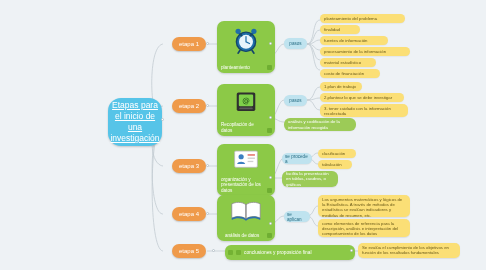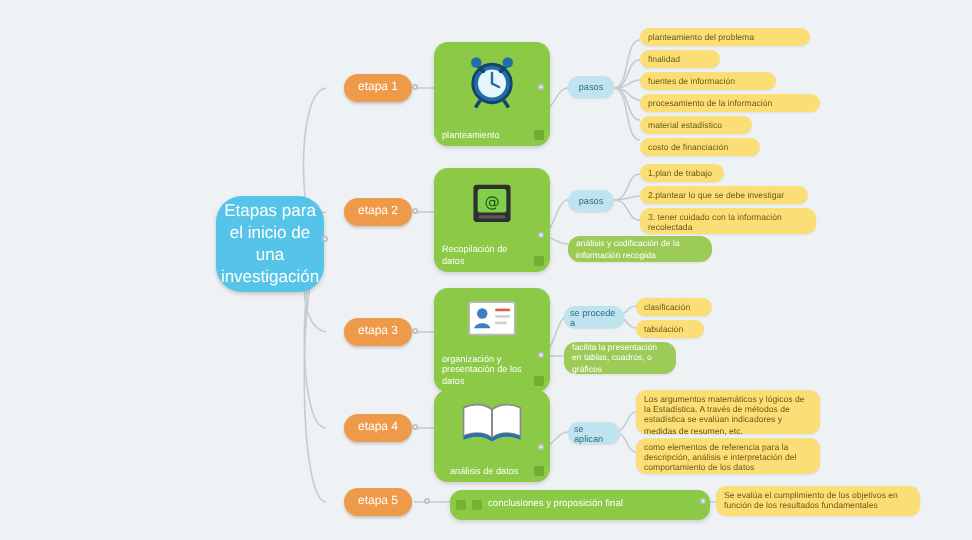--- a/index.html
+++ b/index.html
@@ -140,21 +140,21 @@
       <path d="M307 100 C 315 100 313 110 320 110"></path>
 
       <path d="M307 158 C 314 158 313 153 318 153"></path>
       <path d="M307 158 C 314 158 313 164 318 164"></path>
 
       <path d="M307 216 C 314 216 313 206 318 206"></path>
       <path d="M307 216 C 314 216 313 226 318 226"></path>
     </g>
   </svg>
 
-  <div class="node central" style="left:108px;top:98px;width:54px;height:48px;">
+  <div class="node central" style="left:108px;top:98px;width:54px;height:48px;text-decoration:underline;">
     <span>Etapas para el inicio de una investigación</span>
   </div>
 
   <div class="node etapa" style="left:172px;top:37px;width:34px;height:14px;">
     <span>etapa 1</span>
   </div>
 
   <div class="green block" style="left:217px;top:21px;width:52px;height:46px;">
     <span class="iconwrap">
       <svg width="28" height="28" viewBox="0 0 32 32">

